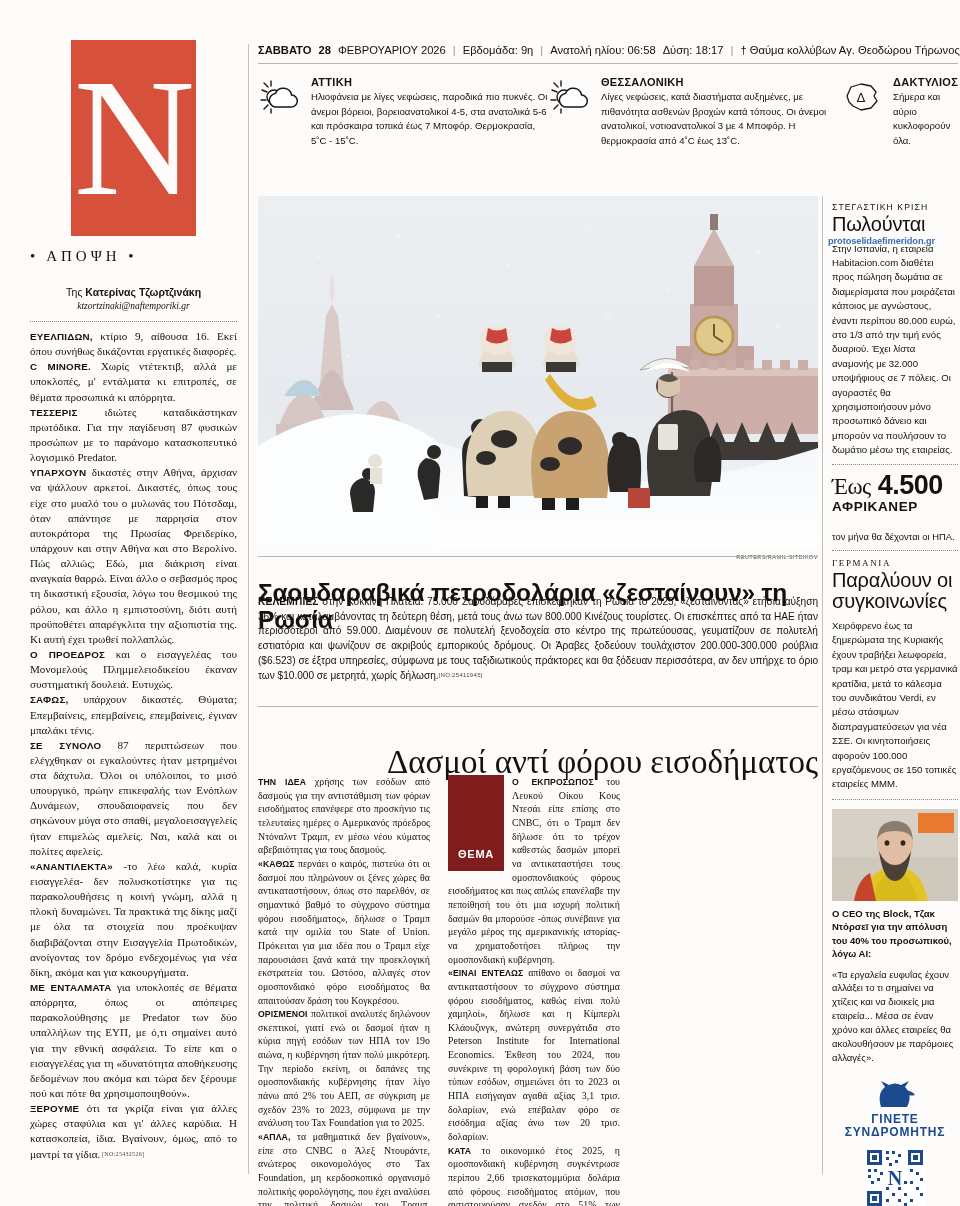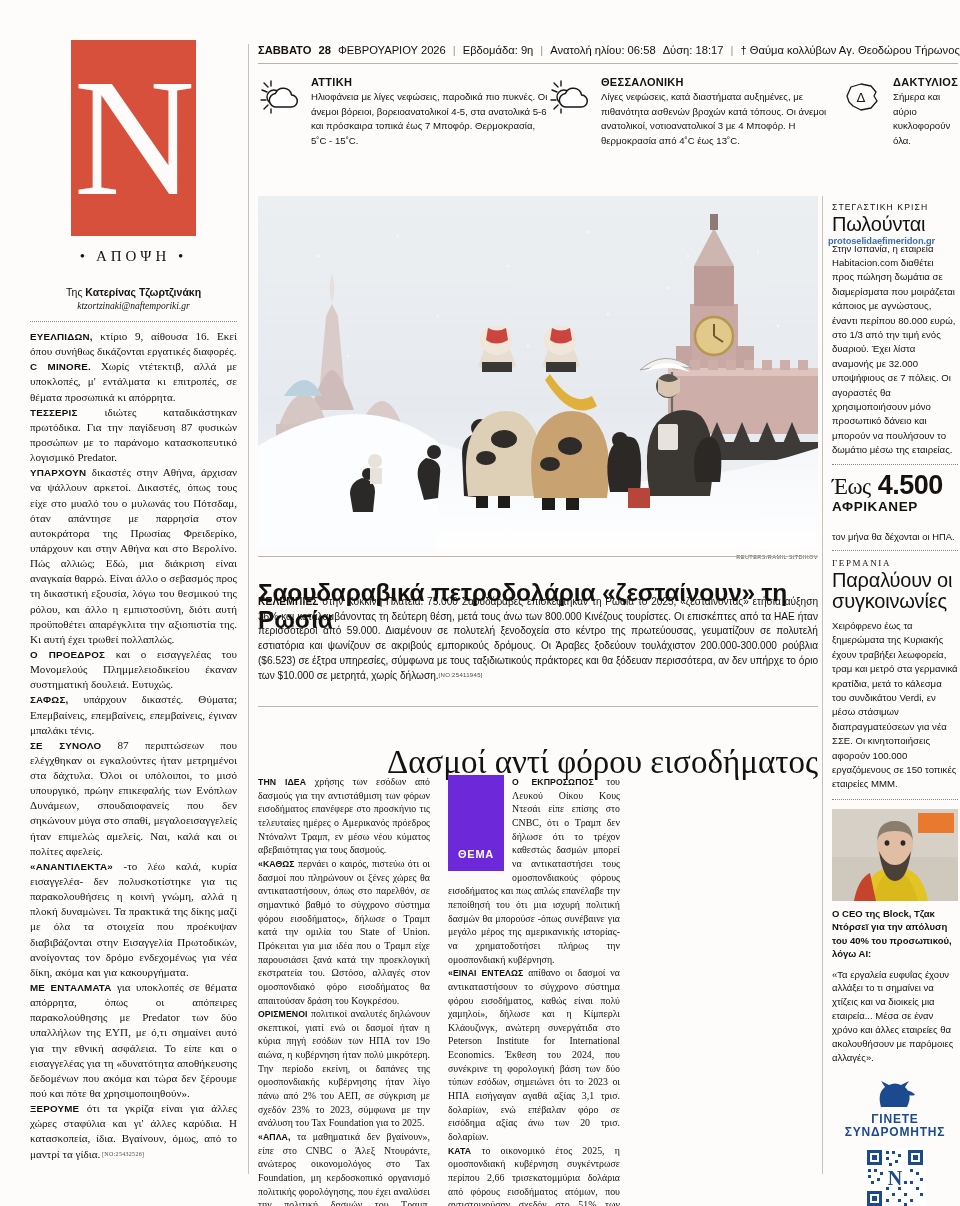--- a/index.html
+++ b/index.html
@@ -15,21 +15,21 @@
   .dots{border-top:1px dotted #8c8880;height:0;margin:7px 0;}
   .rule{border-top:1px solid #b9b4ac;height:0;}
   .vline{position:absolute;width:0;border-left:1px solid #c6c1b9;}
 
   
   .col-left{position:absolute;left:30px;top:40px;width:207px;}
   .logo-box{width:125px;height:196px;margin:0 auto;background:#d6503c;
     display:flex;align-items:center;justify-content:center;}
   .logo-box span{font-family:"Liberation Serif",serif;font-size:168px;line-height:.82;
     color:#fdfcfa;font-weight:400;letter-spacing:-2px;}
-  .opinion-tag{text-align:center;font-family:"Liberation Serif",serif;
+  .opinion-tag{font-family:"Liberation Serif",serif;
     font-size:15px;letter-spacing:4px;margin-top:12px;color:#14110f;}
   .byline{text-align:center;margin-top:20px;font-size:10.5px;line-height:1.45;}
   .byline .nm{font-weight:bold;}
   .byline .mail{font-family:"Liberation Serif",serif;font-style:italic;font-size:9.5px;}
   .op-title{font-family:"Liberation Serif",serif;font-size:30px;line-height:1.05;
     text-align:center;margin:9px 0 9px;font-weight:400;}
   .op-body{font-family:"Liberation Serif",serif;font-size:11.1px;line-height:1.365;
     text-align:justify;hyphens:auto;}
   .op-body p{margin:0;}
   .op-body b{font-family:"Liberation Sans",sans-serif;font-size:9.8px;font-weight:bold;
@@ -69,21 +69,21 @@
   .art-title{position:absolute;left:258px;top:718px;width:560px;text-align:right;
     font-family:Liberation Serif, serif;font-size:33px;font-weight:400;line-height:1.08;}
   .art-cols{position:absolute;left:258px;top:775px;width:560px;height:400px;
     display:flex;gap:18px;}
   .art-col{width:172px;font-family:"Liberation Serif",serif;font-size:9.9px;
     line-height:1.38;text-align:justify;}
   .art-col p{margin:0;}
   .art-col b{font-family:"Liberation Sans",sans-serif;font-size:8.7px;font-weight:bold;
     letter-spacing:.1px;}
   .art-col.mid{position:relative;}
-  .thema{position:absolute;left:0;top:0;width:56px;height:96px;background:#6d28d9;
+  .thema{position:absolute;left:0;top:0;width:56px;height:96px;background:#7f1d1d;
     display:flex;align-items:flex-end;justify-content:center;padding-bottom:9px;
     box-sizing:border-box;}
   .thema span{color:#fff;font-family:"Liberation Sans",sans-serif;font-size:11px;
     font-weight:bold;letter-spacing:.8px;}
   .art-col.mid .floatbox{float:left;width:64px;height:100px;}
 
   
   .col-right{position:absolute;left:832px;top:202px;width:126px;}
   .sb-kicker{font-size:8.6px;font-weight:normal;letter-spacing:1.1px;margin-bottom:2px;}
   .sb-kicker.serif{font-family:"Liberation Serif",serif;font-weight:400;letter-spacing:1.6px;font-size:9px;}

